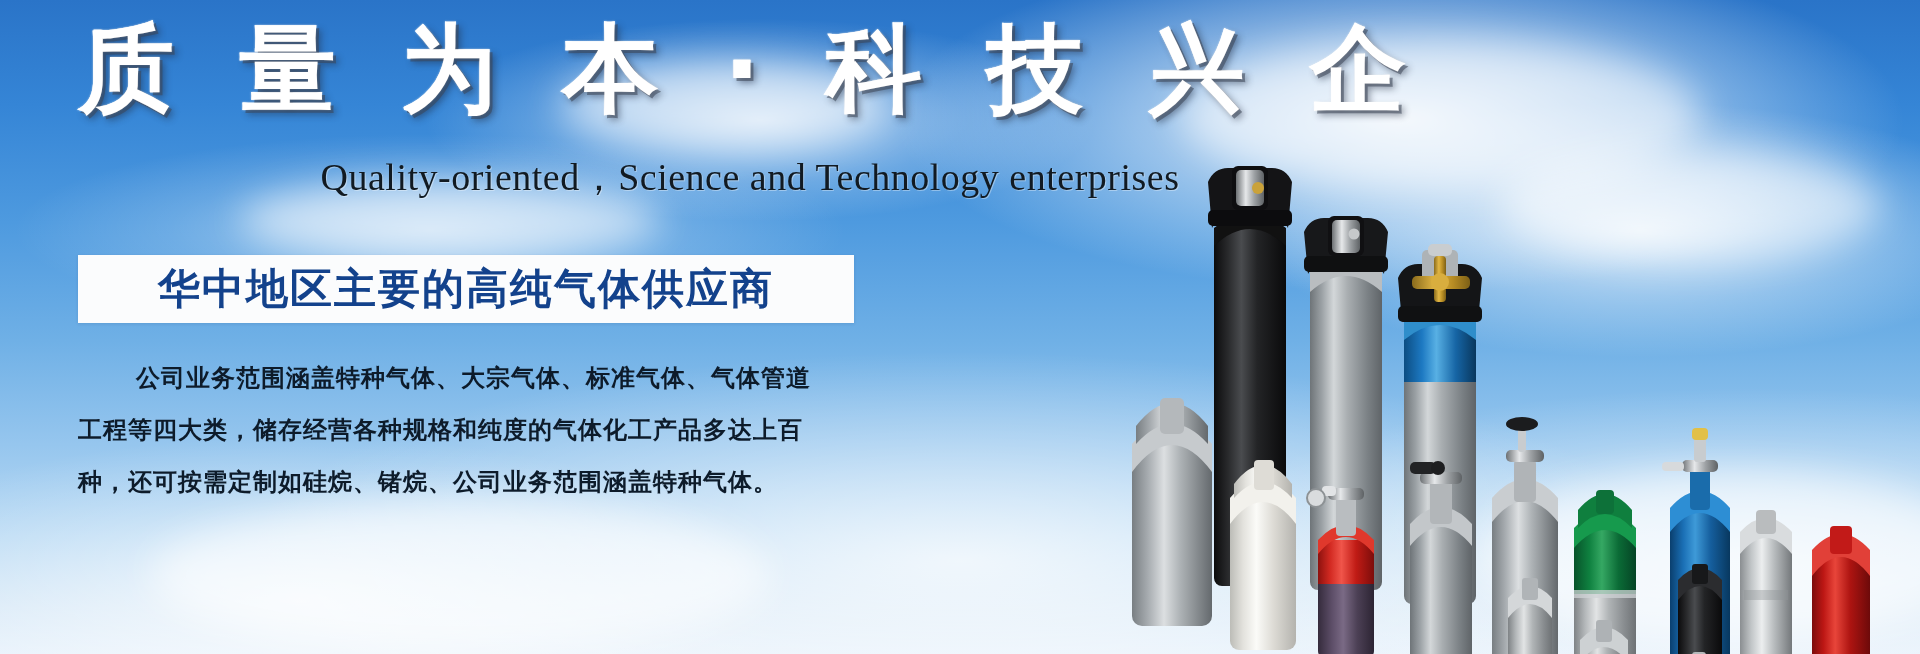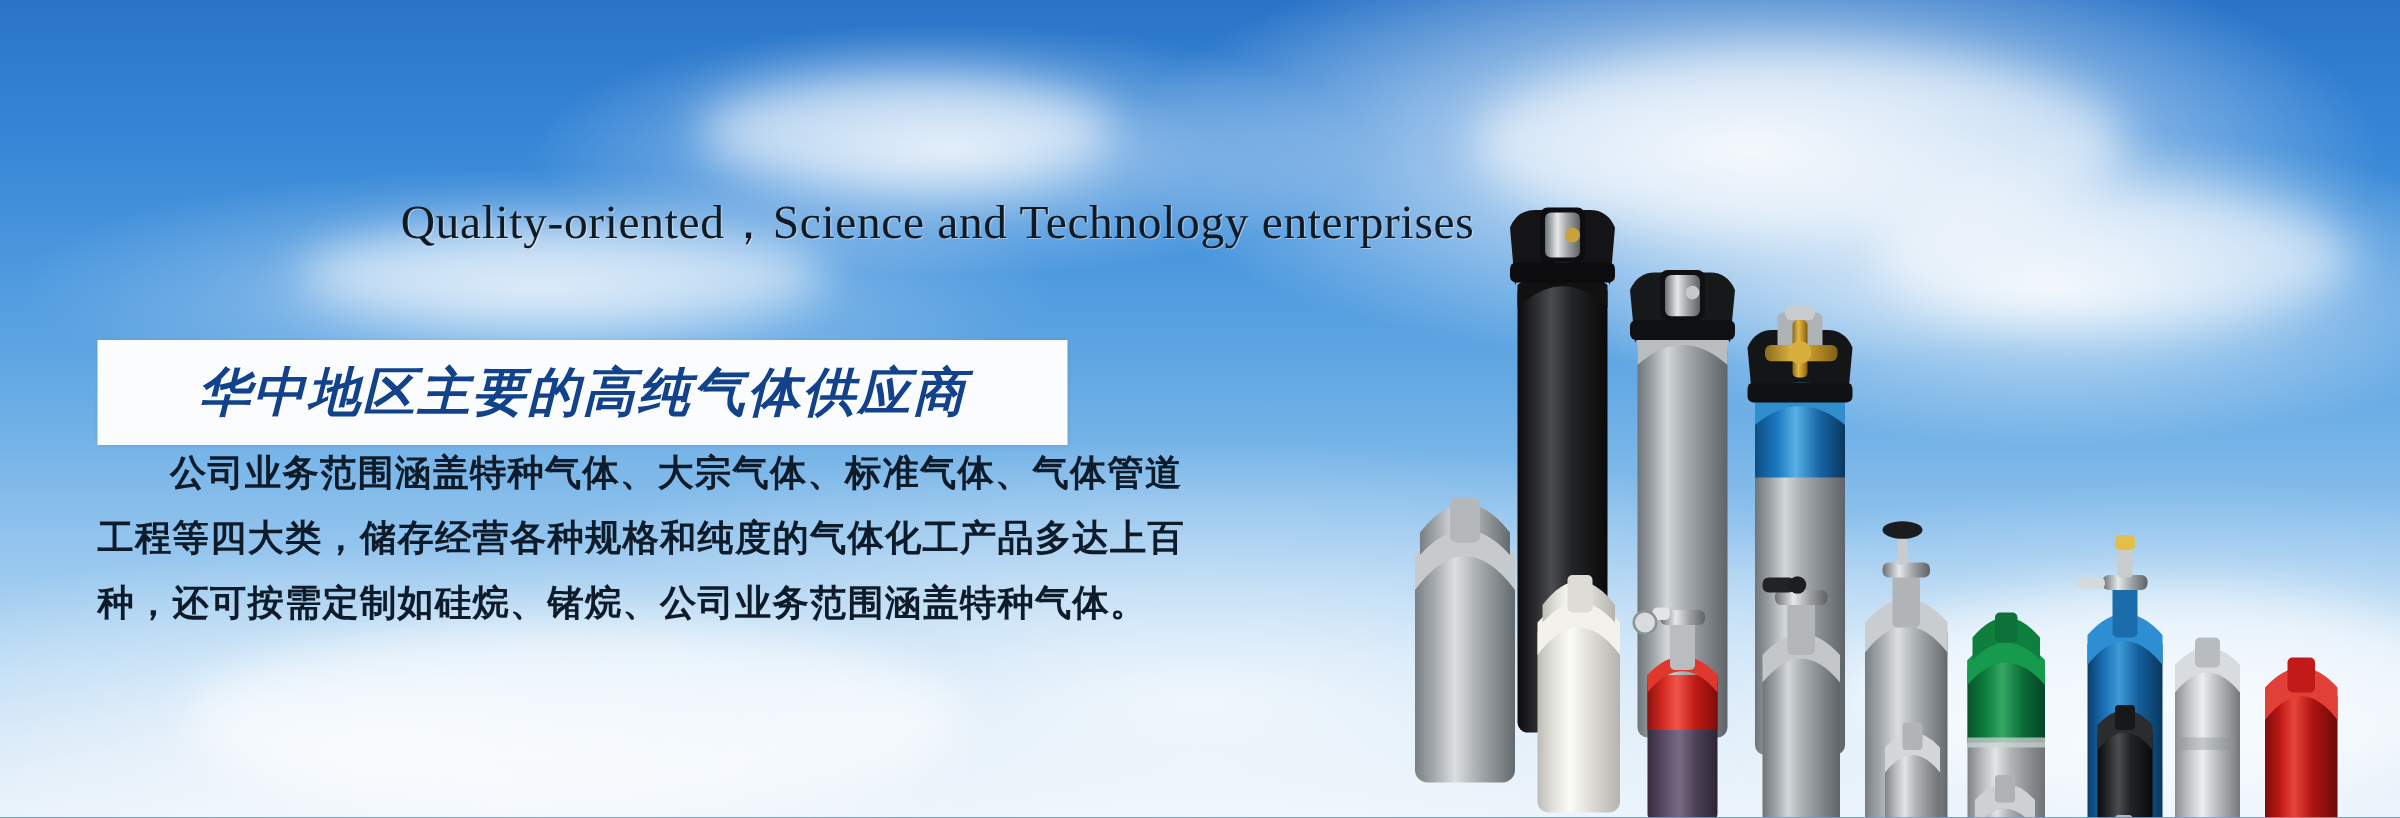--- a/index.html
+++ b/index.html
@@ -43,37 +43,36 @@
     position:absolute;left:0;top:152px;width:1500px;text-align:center;
     font-family:"Liberation Serif","DejaVu Serif",serif;
     font-size:38px;font-weight:400;letter-spacing:.5px;
     color:#111a22;
     text-shadow:1px 1px 0 rgba(255,255,255,.35);
     white-space:nowrap;
   }
 
   
   #slogan-box{
-    position:absolute;left:78px;top:272px;width:776px;height:84px;
+    position:absolute;left:78px;top:255px;width:776px;height:68px;
     background:#fbfcfd;
     display:flex;align-items:center;justify-content:center;
     box-shadow:0 1px 3px rgba(0,40,80,.12);
-    font-style:italic;
   }
   #slogan-text{
     font-family:"DejaVu Sans","Liberation Sans",sans-serif;
     font-size:42px;font-weight:700;letter-spacing:2px;
     color:#13428c;white-space:nowrap;
   }
 
   
   #paragraph{
     position:absolute;left:78px;top:352px;width:790px;
     font-family:"DejaVu Serif","Liberation Serif",serif;
-    font-size:29px;line-height:52px;font-weight:700;
+    font-size:24px;line-height:52px;font-weight:700;
     color:#0d1b2a;letter-spacing:1px;
   }
   #paragraph .ln{display:block;white-space:nowrap;}
   #paragraph .indent{padding-left:58px;}
 
   
   #cylinders{position:absolute;left:1122px;top:150px;width:798px;height:504px;}
   #cylinders svg{display:block;}
 </style>
 </head>
@@ -81,20 +80,23 @@
 
 <div id="banner">
 
   <div class="cloudwisp" style="left:1180px;top:40px;width:520px;height:150px;"></div>
   <div class="cloudwisp" style="left:1500px;top:150px;width:380px;height:110px;"></div>
   <div class="cloudwisp" style="left:560px;top:60px;width:330px;height:90px;"></div>
   <div class="cloudwisp" style="left:240px;top:180px;width:420px;height:80px;"></div>
   <div class="cloudwisp" style="left:150px;top:500px;width:620px;height:150px;"></div>
   <div class="cloudwisp" style="left:1480px;top:470px;width:500px;height:170px;"></div>
 
+  <div id="headline-wrap">
+    <div id="headline">质 量 为 本 · 科 技 兴 企</div>
+  </div>
 
   <div id="subtitle">Quality-oriented，Science and Technology enterprises</div>
 
   <div id="slogan-box">
     <span id="slogan-text">华中地区主要的高纯气体供应商</span>
   </div>
 
   <div id="paragraph">
     <span class="ln indent">公司业务范围涵盖特种气体、大宗气体、标准气体、气体管道</span>
     <span class="ln">工程等四大类，储存经营各种规格和纯度的气体化工产品多达上百</span>

